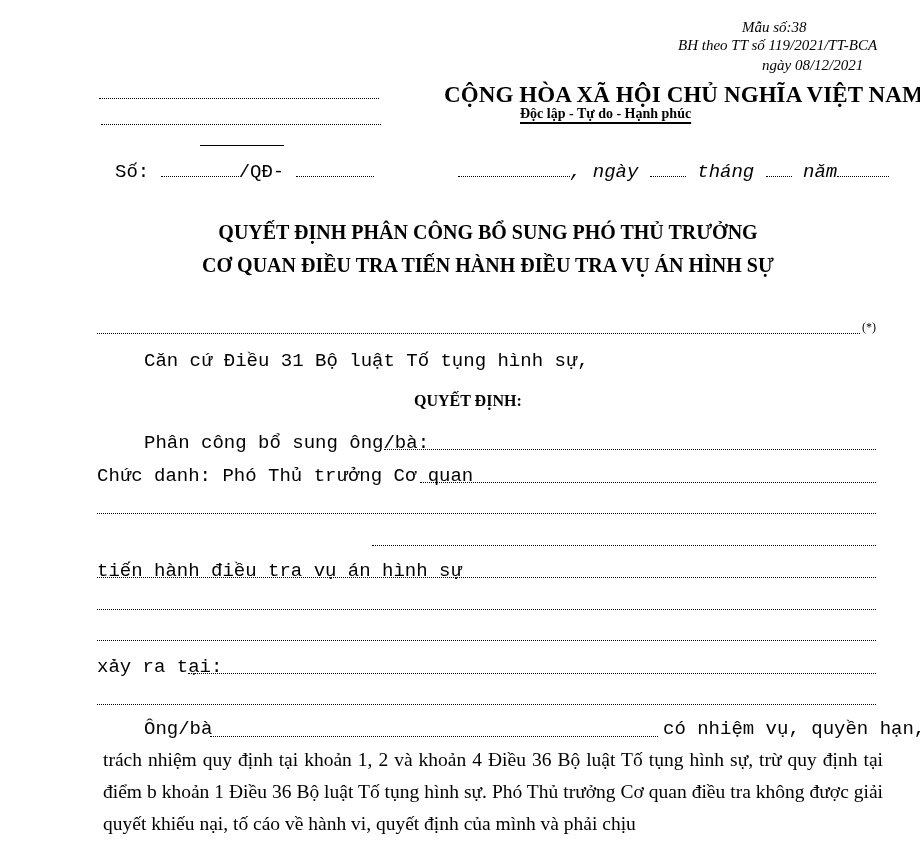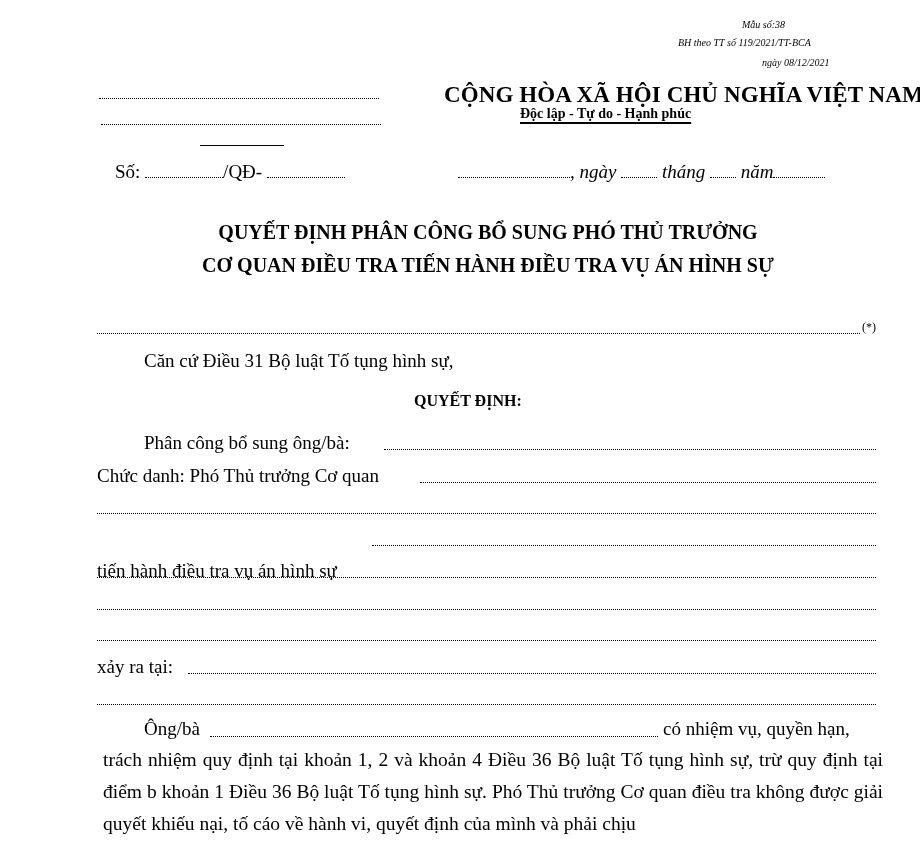--- a/index.html
+++ b/index.html
@@ -23,36 +23,36 @@
       vertical-align: baseline;
     }
     .dotline {
       position: absolute;
       border-bottom: 1px dotted #000;
       height: 0;
     }
     
     .form-ref {
       font-style: italic;
-      font-size: 10px;
+      font-size: 15px;
       line-height: 1;
     }
     .nation {
       font-weight: bold;
       font-size: 23px;
       letter-spacing: 0.1px;
     }
     .motto {
       font-weight: bold;
       font-size: 14px;
       text-decoration: underline;
       text-underline-offset: 4px;
       text-decoration-thickness: 1.5px;
     }
-    .normal { font-size: 19px; }
+    .normal { font-size: 19px; font-family: Liberation Mono, monospace; }
     .italic { font-style: italic; }
     .title {
       font-weight: bold;
       font-size: 20px;
       text-align: center;
       left: 0; width: 976px;
     }
     .small { font-size: 12px; }
     .hr-solid {
       position: absolute;

